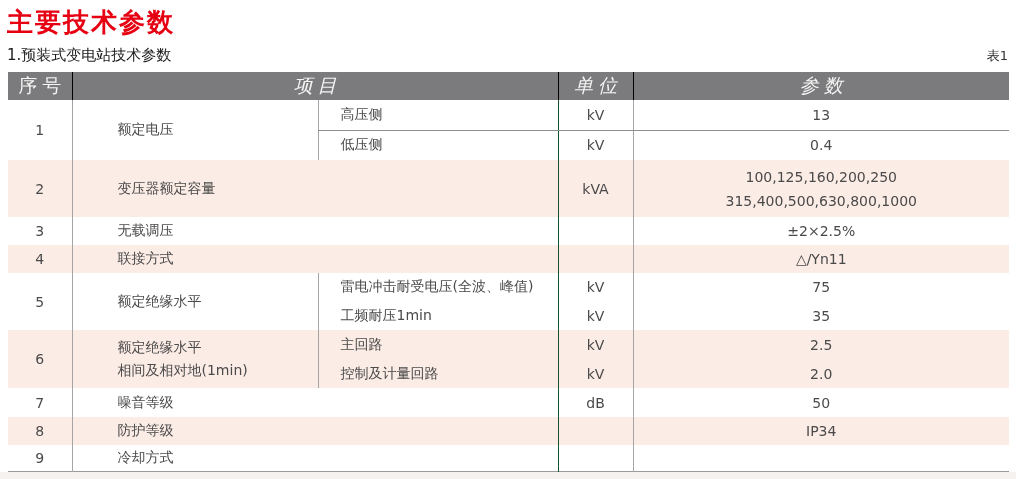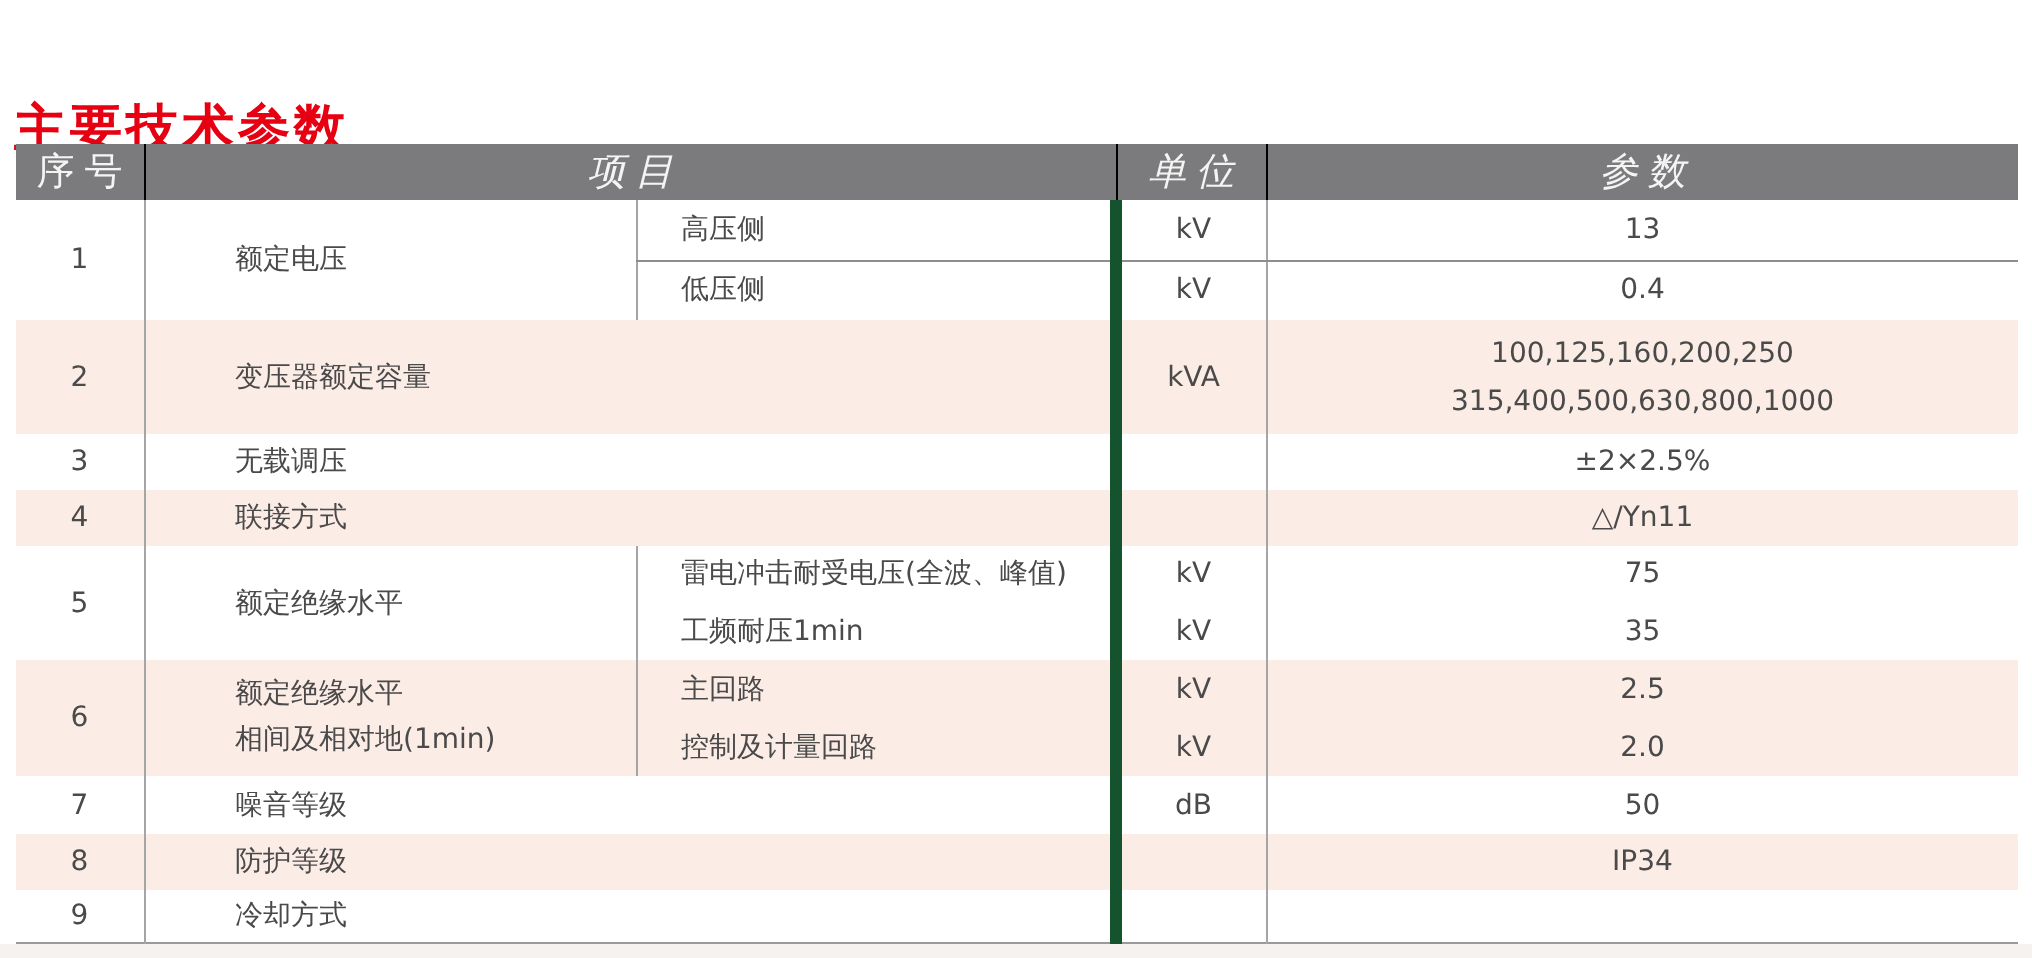--- a/index.html
+++ b/index.html
@@ -3,21 +3,21 @@
 <meta charset="utf-8">
 <style>
   * { margin:0; padding:0; box-sizing:border-box; }
   html,body { width:1016px; height:479px; background:#ffffff; overflow:hidden;
     font-family:"DejaVu Sans","Liberation Sans",sans-serif; }
 
   .page { position:relative; width:1016px; height:479px; background:#fff; }
 
   .main-title {
     position:absolute; left:7px; top:5px;
-    font-size:26px; font-weight:700; color:#e60012; letter-spacing:2px;margin-top:42px;
+    font-size:26px; font-weight:700; color:#e60012; letter-spacing:2px;
   }
 
   .subhead {
     position:absolute; left:7px; top:46px; width:1002px;
     display:flex; justify-content:space-between; align-items:flex-end;
   }
   .subtitle { font-size:15px; color:#1a1a1a; }
   .table-label { font-size:13px; color:#333; padding-right:1px; }
 
   table.spec {
@@ -40,40 +40,44 @@
 
   tbody td {
     font-size:14px; color:#4a4a4a; vertical-align:middle;
     overflow:hidden; white-space:nowrap;
   }
   tr.alt td { background:#fcece6; }
 
   td.seq   { text-align:center; border-right:1px solid #a5a5a5; }
   td.item  { text-align:left; padding-left:45px; }
   td.sub   { text-align:left; padding-left:22px; border-left:1px solid #a5a5a5; }
-  td.unit  { text-align:center; border-left:6px solid #14532d; border-right:1px solid #a5a5a5; }
+  td.unit  { text-align:center; border-left:1px solid #14532d; border-right:1px solid #a5a5a5; }
   td.param { text-align:center; }
 
   tr.r1a td.sub, tr.r1a td.unit, tr.r1a td.param { border-bottom:1px solid #8d8d8d; }
 
   .two-line div { line-height:24px; }
   td.item .two-line div { line-height:23px; }
 
   .bottom-strip {
     position:absolute; left:0; top:472px; width:1016px; height:7px;
     background:#f5f2f0;
   }
 </style>
 </head>
 <body>
 
 <div class="page">
 
   <div class="main-title">主要技术参数</div>
 
+  <div class="subhead">
+    <div class="subtitle">1.预装式变电站技术参数</div>
+    <div class="table-label">表1</div>
+  </div>
 
   <table class="spec">
     <colgroup>
       <col class="c-seq">
         <col class="c-item">
         <col class="c-sub">
         <col class="c-unit">
         <col class="c-par">
     </colgroup>
     <thead>

